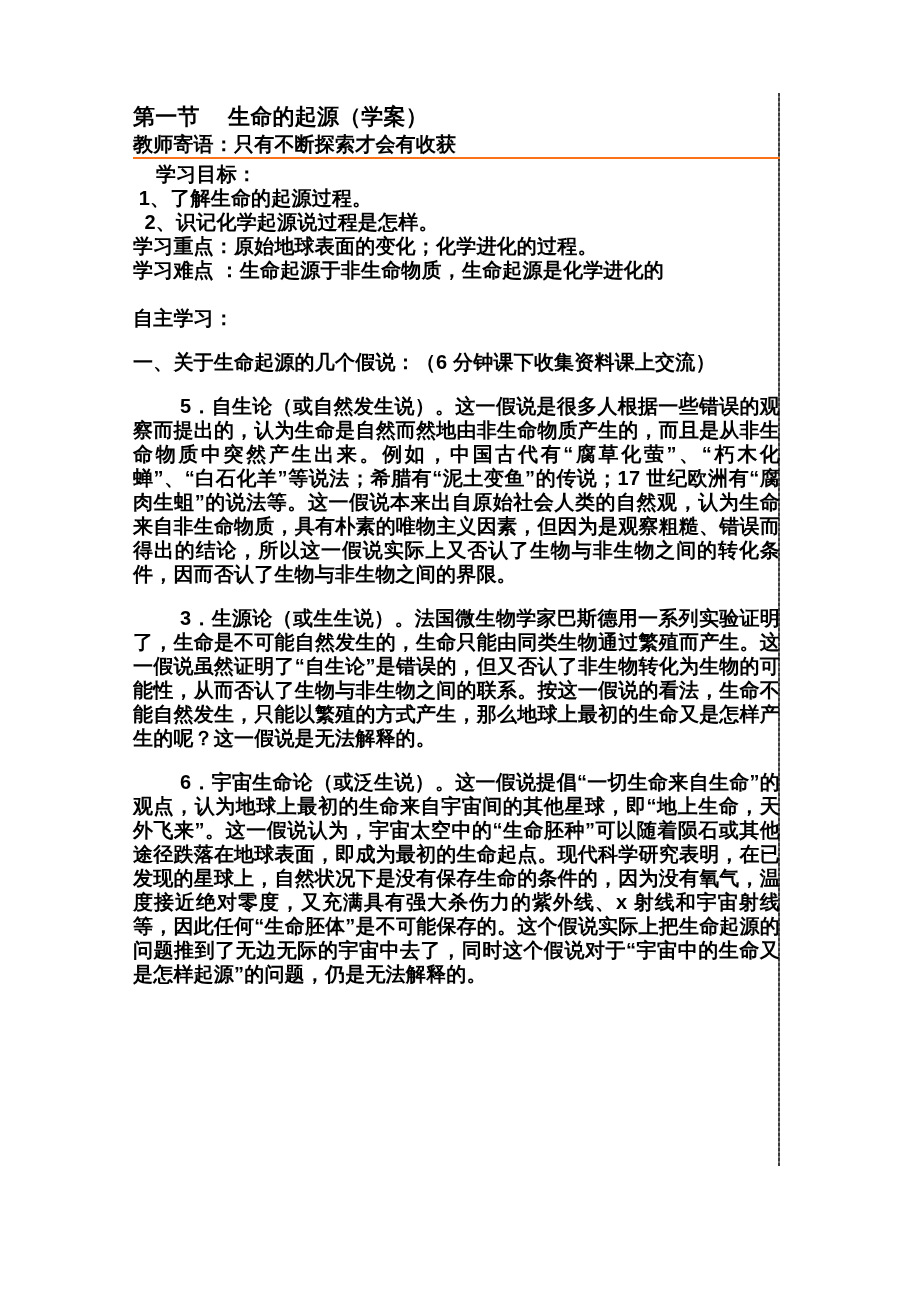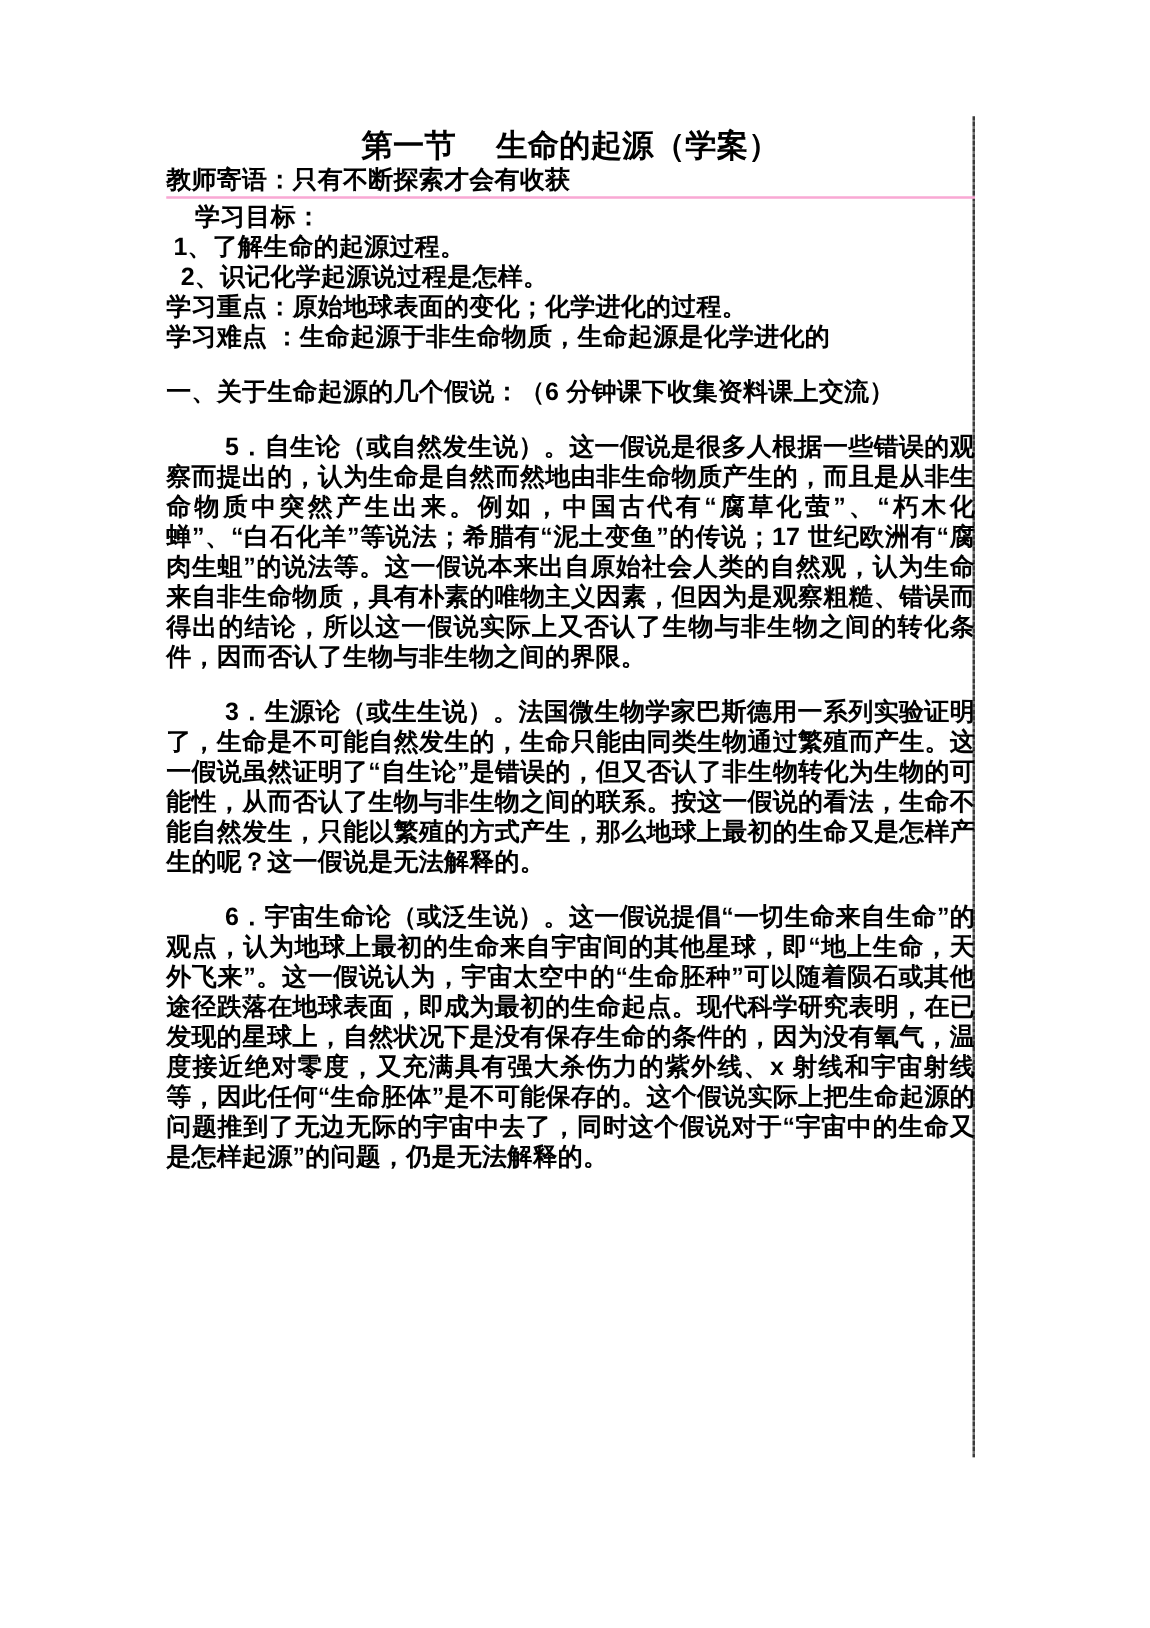--- a/index.html
+++ b/index.html
@@ -23,30 +23,29 @@
     position: absolute;
     left: 133px;
     top: 0;
     width: 647px;
     padding-top: 104px;
     font-size: 20px;
     line-height: 24px;
     letter-spacing: 0.2px;
   }
   .doc-title {
-    font-size: 25px;
+    font-size: 22px;
     line-height: 26px;
-    text-align: center;
     white-space: pre-wrap;
   }
   .teacher-note {
     margin-top: 2px;
     line-height: 24px;
     padding-bottom: 1px;
-    border-bottom: 2px solid #f9a8d4;
+    border-bottom: 2px solid #f97316;
     white-space: pre-wrap;
   }
   .hdr-block {
     margin-top: 3px;
   }
   .hdr-line {
     line-height: 24px;
     white-space: pre-wrap;
   }
   .self-study {
@@ -91,20 +90,21 @@
     <div class="teacher-note">教师寄语：只有不断探索才会有收获</div>
 
     <div class="hdr-block">
       <div class="hdr-line">    学习目标：</div>
       <div class="hdr-line"> 1、了解生命的起源过程。</div>
       <div class="hdr-line">  2、识记化学起源说过程是怎样。</div>
       <div class="hdr-line">学习重点：原始地球表面的变化；化学进化的过程。</div>
       <div class="hdr-line">学习难点 ：生命起源于非生命物质，生命起源是化学进化的</div>
     </div>
 
+    <div class="self-study">自主学习：</div>
 
     <div class="section-heading">一、关于生命起源的几个假说：（6 分钟课下收集资料课上交流）</div>
 
 
     <div class="para">5．自生论（或自然发生说）。这一假说是很多人根据一些错误的观察而提出的，认为生命是自然而然地由非生命物质产生的，而且是从非生命物质中突然产生出来。例如，中国古代有“腐草化萤”、“朽木化蝉”、“白石化羊”等说法；希腊有“泥土变鱼”的传说；17 世纪欧洲有“腐肉生蛆”的说法等。这一假说本来出自原始社会人类的自然观，认为生命来自非生命物质，具有朴素的唯物主义因素，但因为是观察粗糙、错误而得出的结论，所以这一假说实际上又否认了生物与非生物之间的转化条件，因而否认了生物与非生物之间的界限。</div>
 
     <div class="para">3．生源论（或生生说）。法国微生物学家巴斯德用一系列实验证明了，生命是不可能自然发生的，生命只能由同类生物通过繁殖而产生。这一假说虽然证明了“自生论”是错误的，但又否认了非生物转化为生物的可能性，从而否认了生物与非生物之间的联系。按这一假说的看法，生命不能自然发生，只能以繁殖的方式产生，那么地球上最初的生命又是怎样产生的呢？这一假说是无法解释的。</div>
 
     <div class="para">6．宇宙生命论（或泛生说）。这一假说提倡“一切生命来自生命”的观点，认为地球上最初的生命来自宇宙间的其他星球，即“地上生命，天外飞来”。这一假说认为，宇宙太空中的“生命胚种”可以随着陨石或其他途径跌落在地球表面，即成为最初的生命起点。现代科学研究表明，在已发现的星球上，自然状况下是没有保存生命的条件的，因为没有氧气，温度接近绝对零度，又充满具有强大杀伤力的紫外线、x 射线和宇宙射线等，因此任何“生命胚体”是不可能保存的。这个假说实际上把生命起源的问题推到了无边无际的宇宙中去了，同时这个假说对于“宇宙中的生命又是怎样起源”的问题，仍是无法解释的。</div>
 

